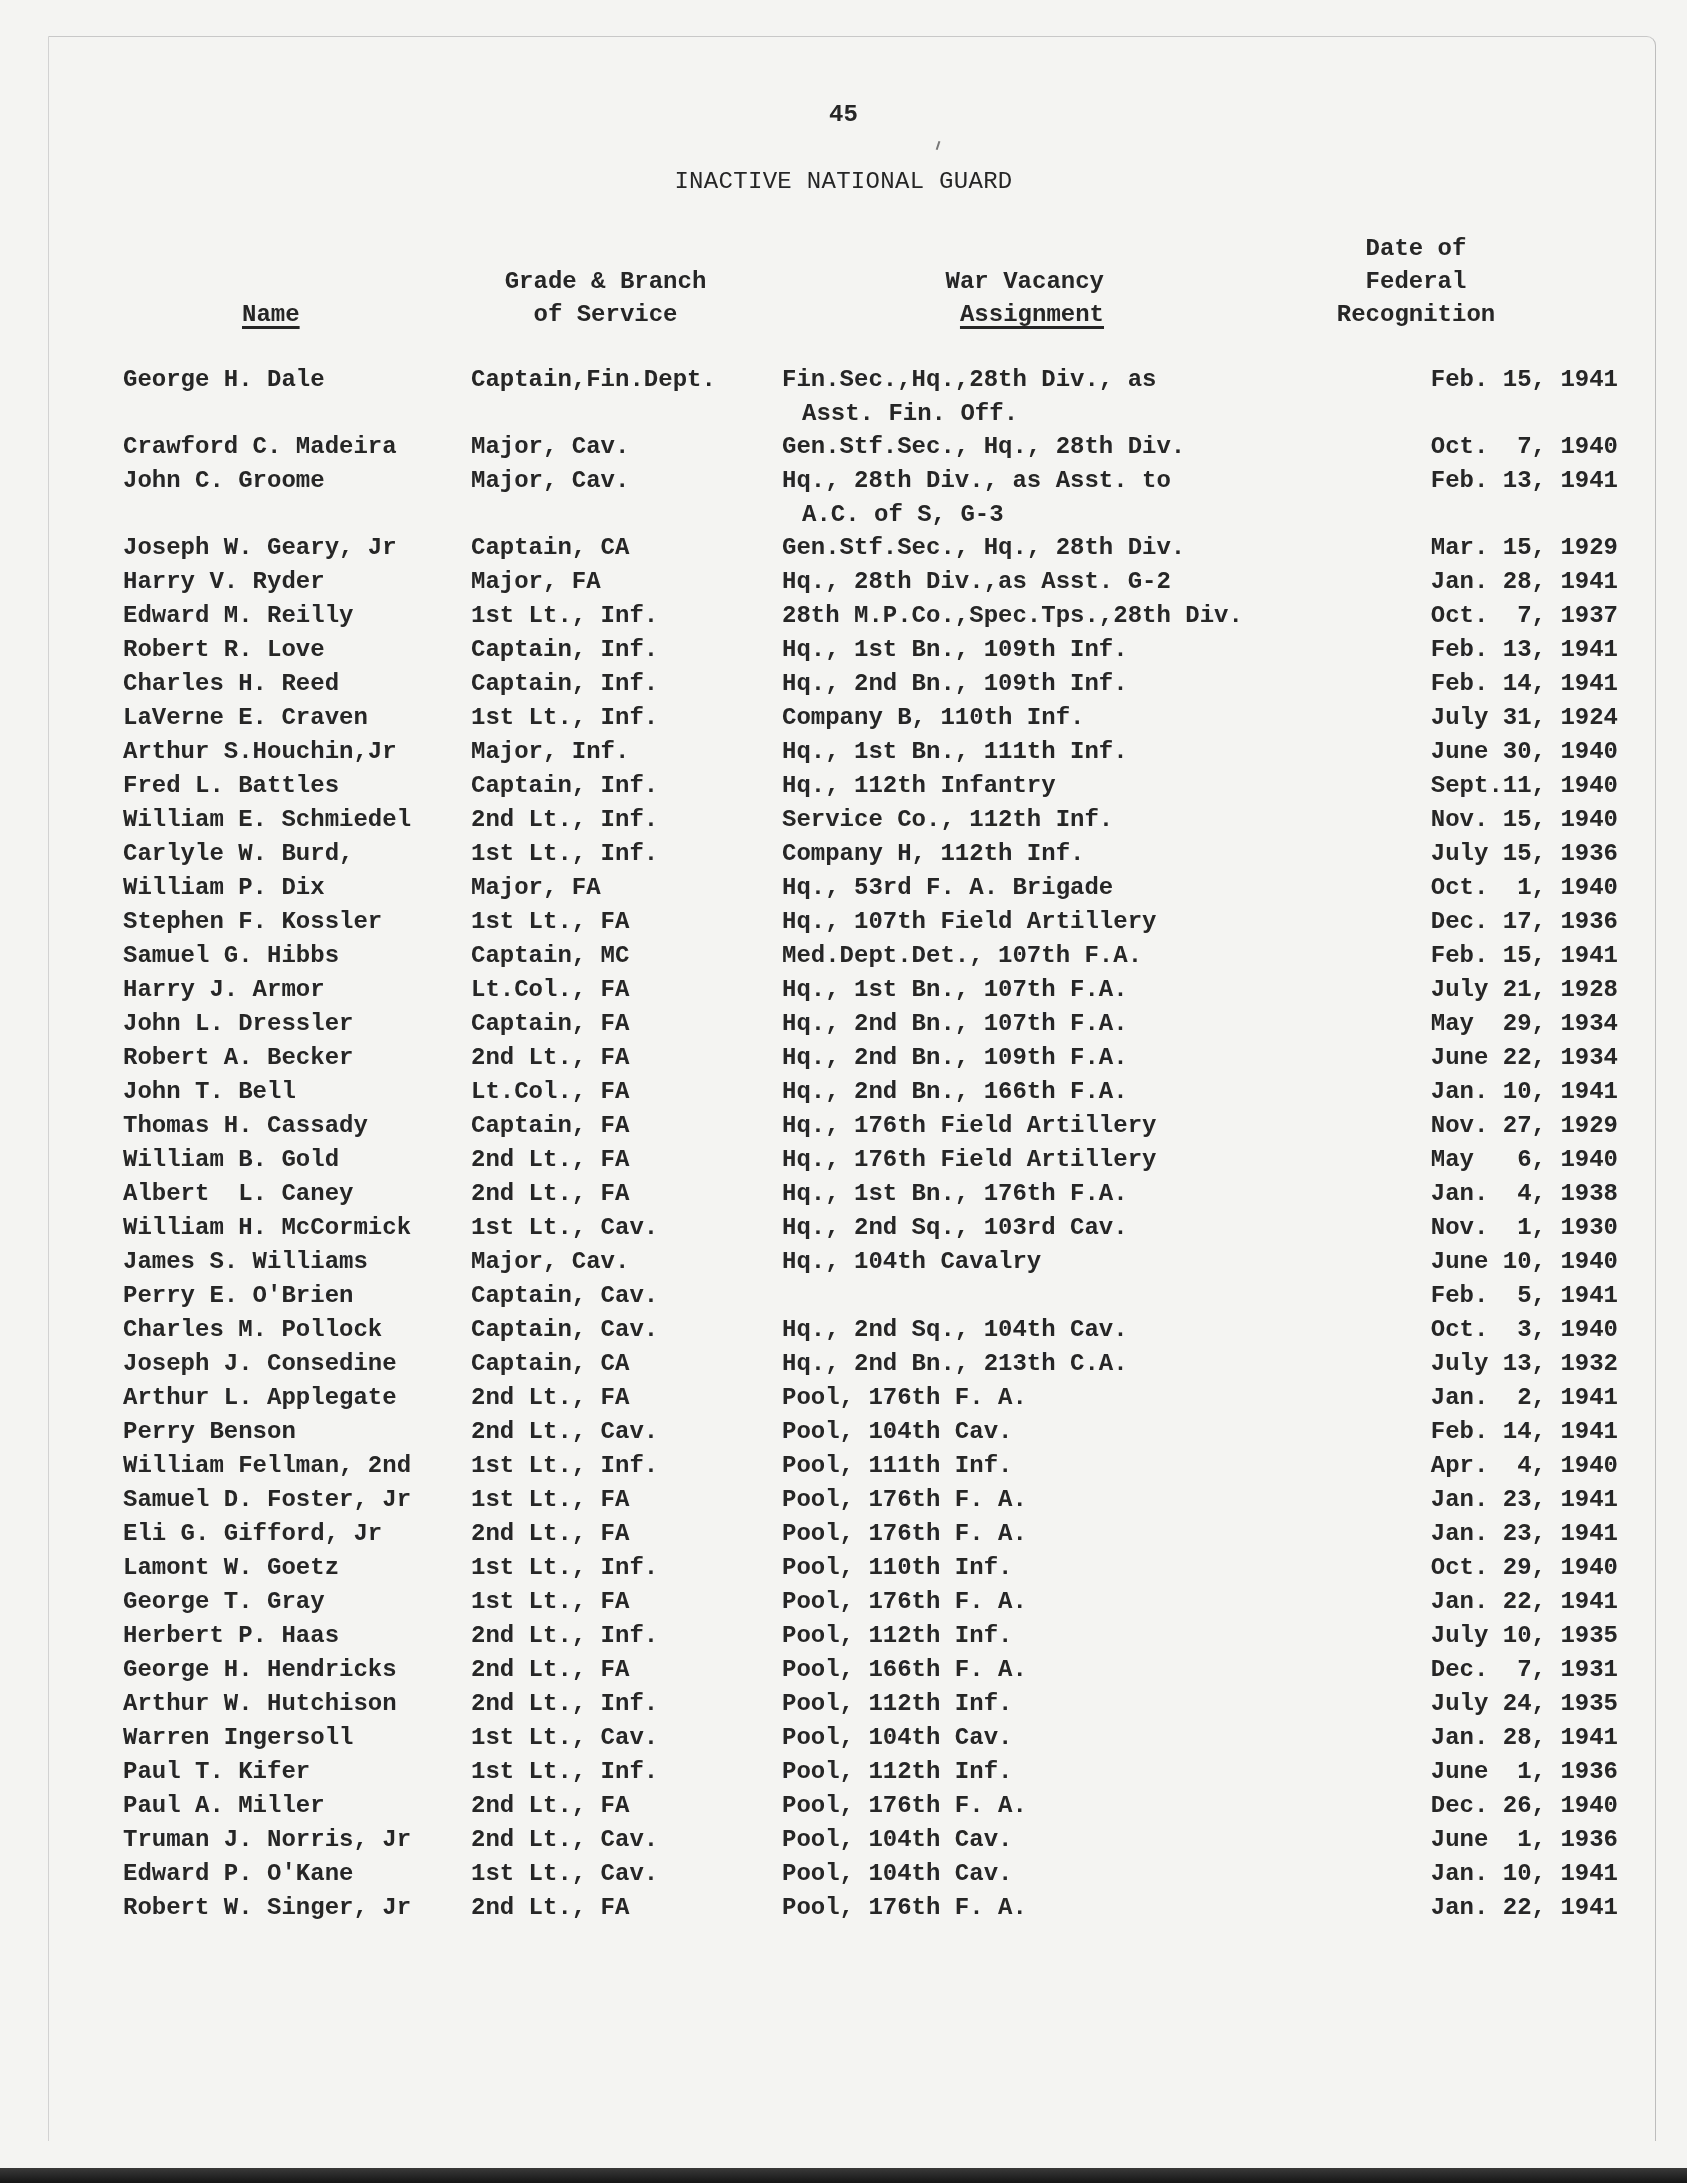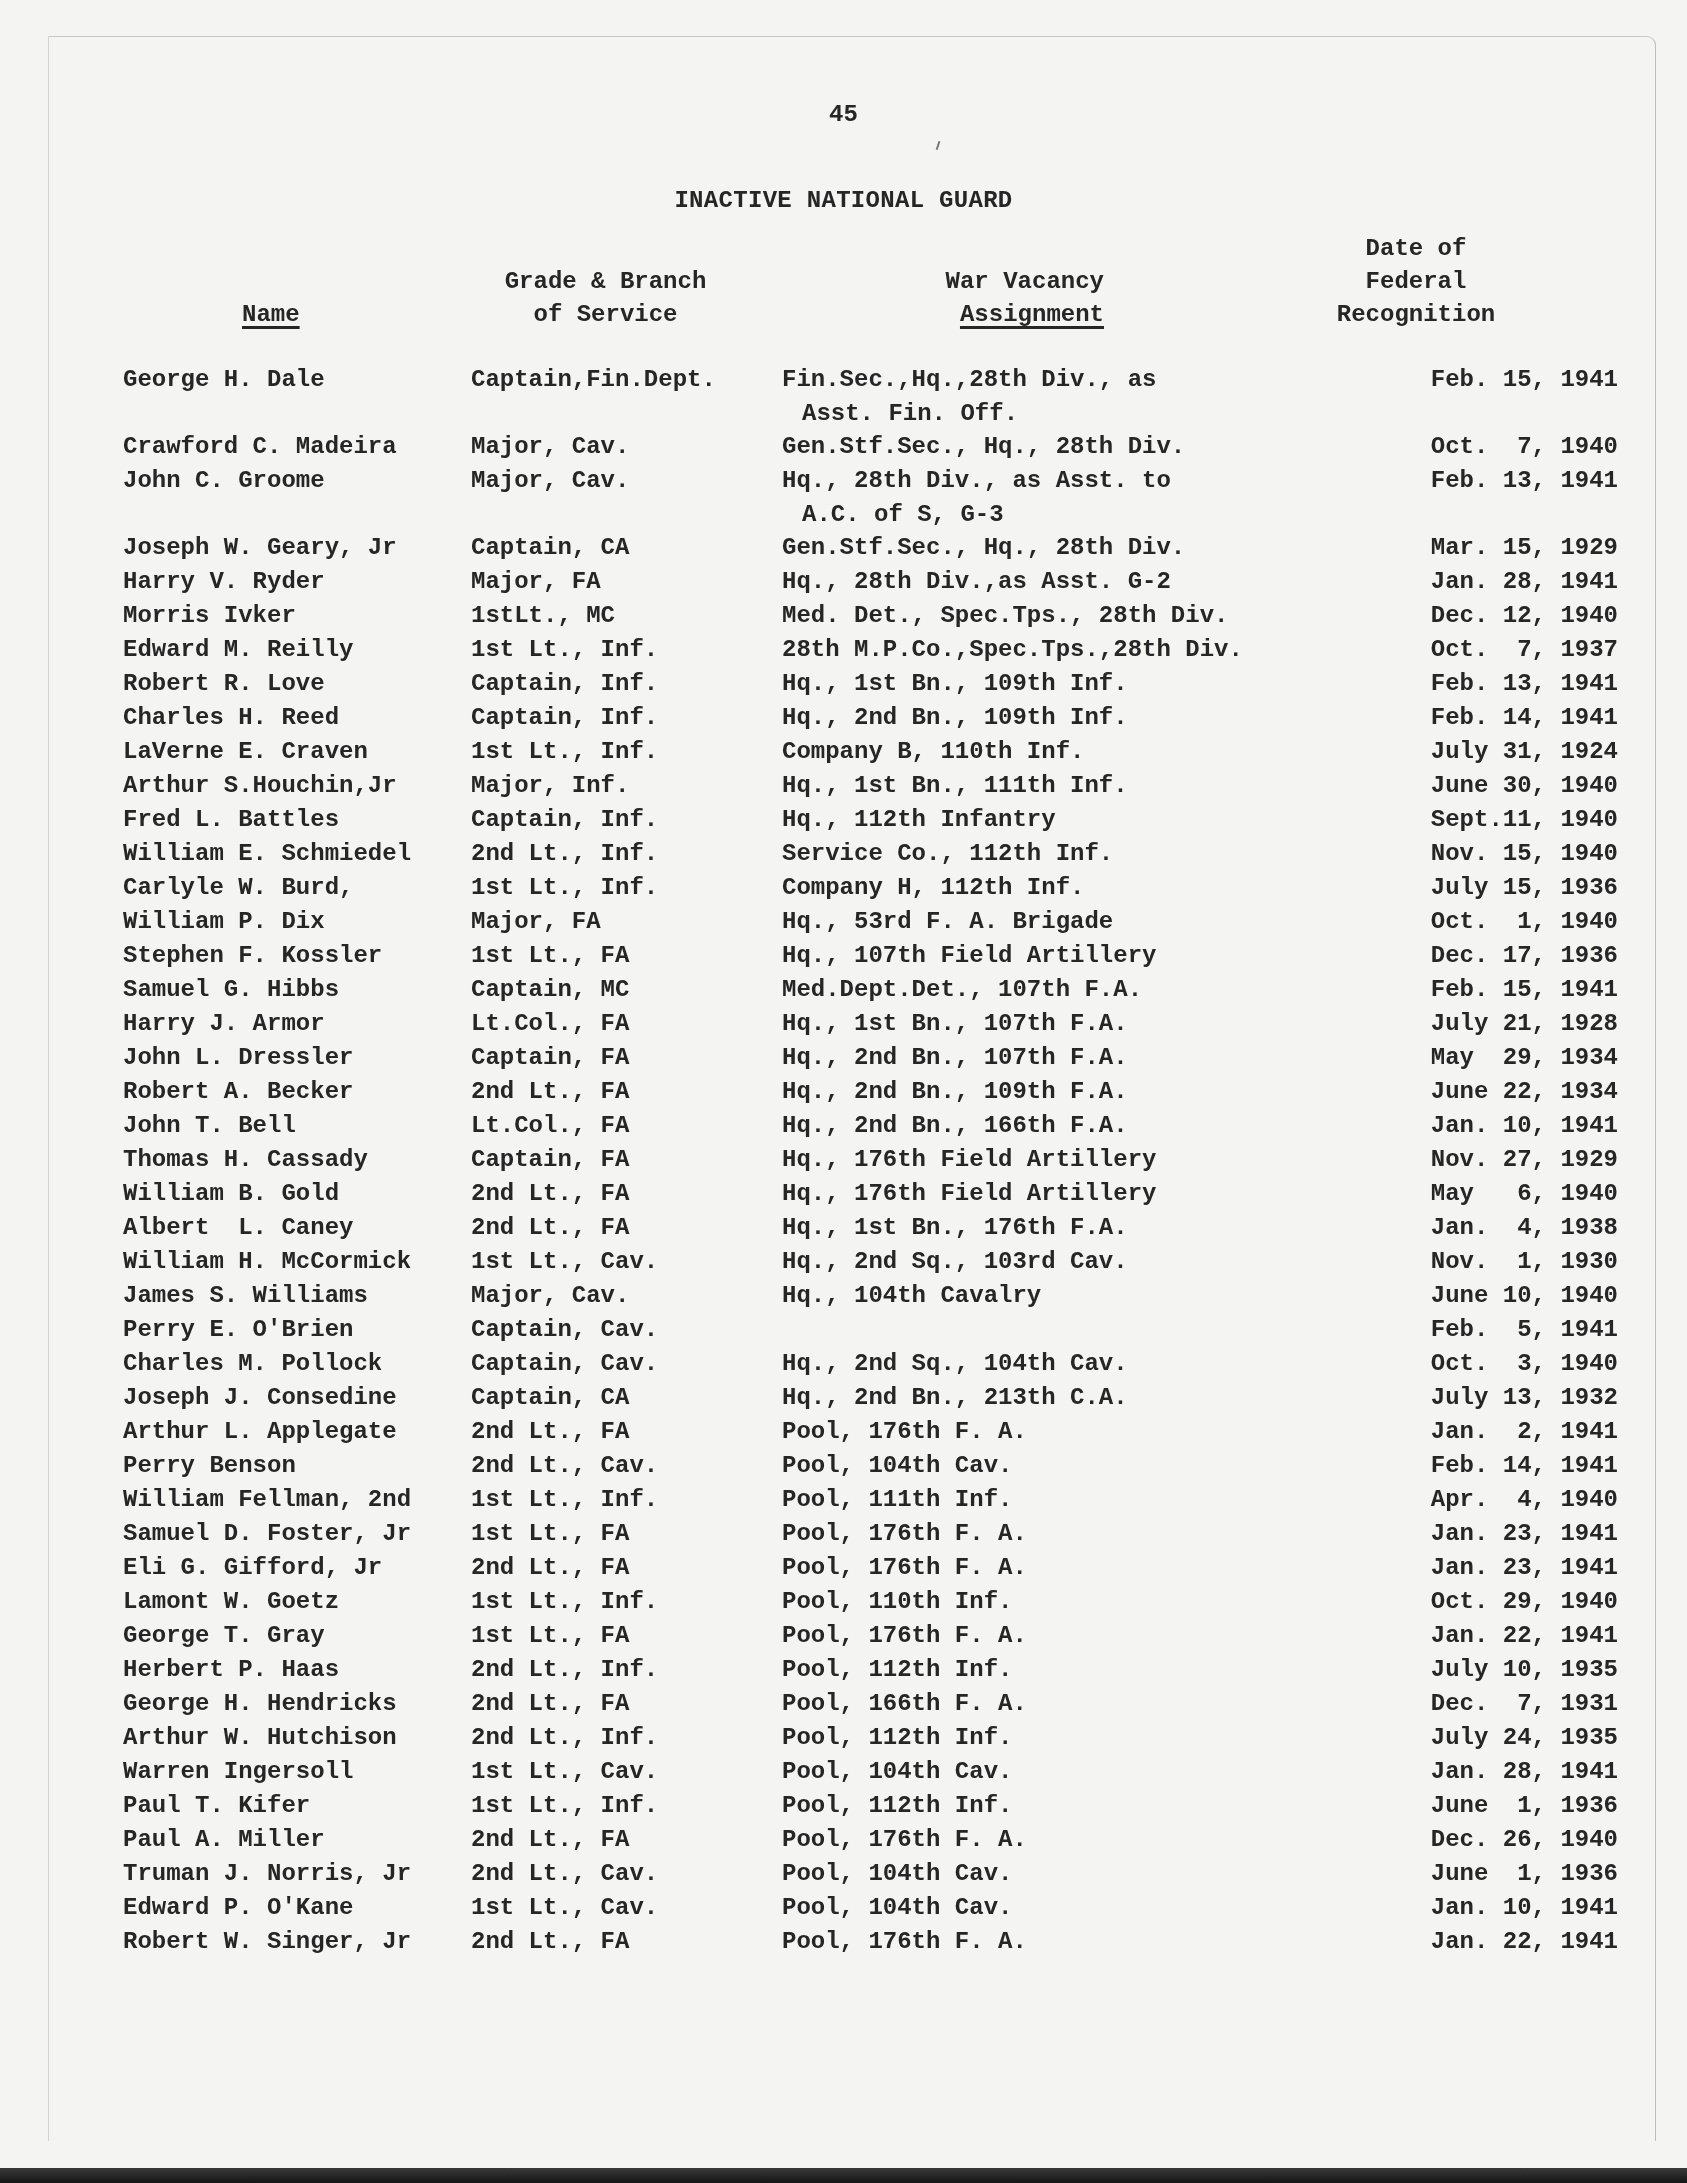--- a/index.html
+++ b/index.html
@@ -18,21 +18,21 @@
       position: absolute; left: 0; bottom: 0; width: 100%; height: 14.6px;
       background: linear-gradient(#3a3a3a, #151515);
     }
     .page-number {
       position: absolute; left: 0; width: 100%; top: 101px; text-align: center;
       font-size: 24px; font-weight: bold;
     }
     .tick-mark { position: absolute; left: 937px; top: 141px; width: 2px; height: 9.3px; background: #777; transform: rotate(18deg); }
     .page-title {
       position: absolute; left: 0; width: 100%; top: 168px; text-align: center;
-      font-size: 24px; font-weight: bold; letter-spacing: 0.3px; margin-top: 19px;
+      font-size: 24px; font-weight: normal; letter-spacing: 0.3px;
     }
     .col-header {
       position: absolute; font-size: 24px; font-weight: bold; line-height: 33px; text-align: center;
       white-space: pre;
     }
     .u { text-decoration: underline; text-decoration-thickness: 2.6px; text-underline-offset: 5.3px; }
     #hdr-name { left: 230px; top: 298px; width: 86px; text-align: left; margin-left: 12px; }
     #hdr-grade { left: 473px; top: 265px; width: 265px; }
     #hdr-assign { left: 853px; top: 265px; width: 251px; text-align: right; }
     #hdr-date { left: 1297px; top: 232px; width: 238px; }
@@ -60,21 +60,20 @@
 <div class="col-header" id="hdr-grade"><div>Grade &amp; Branch</div><div>of Service</div></div>
 <div class="col-header" id="hdr-assign"><div>War Vacancy</div><div><span class="u">Assignment</span></div></div>
 <div class="col-header" id="hdr-date"><div>Date of</div><div>Federal</div><div>Recognition</div></div>
 
 <div class="table" id="roster">
     <div class="row tall"><div class="cell c-name">George H. Dale</div><div class="cell c-grade">Captain,Fin.Dept.</div><div class="cell c-assign">Fin.Sec.,Hq.,28th Div., as</div><div class="cell c-date">Feb. 15, 1941</div><div class="cont">Asst. Fin. Off.</div></div>
     <div class="row"><div class="cell c-name">Crawford C. Madeira</div><div class="cell c-grade">Major, Cav.</div><div class="cell c-assign">Gen.Stf.Sec., Hq., 28th Div.</div><div class="cell c-date">Oct.  7, 1940</div></div>
     <div class="row tall"><div class="cell c-name">John C. Groome</div><div class="cell c-grade">Major, Cav.</div><div class="cell c-assign">Hq., 28th Div., as Asst. to</div><div class="cell c-date">Feb. 13, 1941</div><div class="cont">A.C. of S, G-3</div></div>
     <div class="row"><div class="cell c-name">Joseph W. Geary, Jr</div><div class="cell c-grade">Captain, CA</div><div class="cell c-assign">Gen.Stf.Sec., Hq., 28th Div.</div><div class="cell c-date">Mar. 15, 1929</div></div>
     <div class="row"><div class="cell c-name">Harry V. Ryder</div><div class="cell c-grade">Major, FA</div><div class="cell c-assign">Hq., 28th Div.,as Asst. G-2</div><div class="cell c-date">Jan. 28, 1941</div></div>
-    <div class="row"><div class="cell c-name">Morris Ivker</div><div class="cell c-grade">1stLt., MC</div><div class="cell c-assign">Med. Det., Spec.Tps., 28th Div.</div><div class="cell c-date">Dec. 12, 1940</div></div>
     <div class="row"><div class="cell c-name">Edward M. Reilly</div><div class="cell c-grade">1st Lt., Inf.</div><div class="cell c-assign">28th M.P.Co.,Spec.Tps.,28th Div.</div><div class="cell c-date">Oct.  7, 1937</div></div>
     <div class="row"><div class="cell c-name">Robert R. Love</div><div class="cell c-grade">Captain, Inf.</div><div class="cell c-assign">Hq., 1st Bn., 109th Inf.</div><div class="cell c-date">Feb. 13, 1941</div></div>
     <div class="row"><div class="cell c-name">Charles H. Reed</div><div class="cell c-grade">Captain, Inf.</div><div class="cell c-assign">Hq., 2nd Bn., 109th Inf.</div><div class="cell c-date">Feb. 14, 1941</div></div>
     <div class="row"><div class="cell c-name">LaVerne E. Craven</div><div class="cell c-grade">1st Lt., Inf.</div><div class="cell c-assign">Company B, 110th Inf.</div><div class="cell c-date">July 31, 1924</div></div>
     <div class="row"><div class="cell c-name">Arthur S.Houchin,Jr</div><div class="cell c-grade">Major, Inf.</div><div class="cell c-assign">Hq., 1st Bn., 111th Inf.</div><div class="cell c-date">June 30, 1940</div></div>
     <div class="row"><div class="cell c-name">Fred L. Battles</div><div class="cell c-grade">Captain, Inf.</div><div class="cell c-assign">Hq., 112th Infantry</div><div class="cell c-date">Sept.11, 1940</div></div>
     <div class="row"><div class="cell c-name">William E. Schmiedel</div><div class="cell c-grade">2nd Lt., Inf.</div><div class="cell c-assign">Service Co., 112th Inf.</div><div class="cell c-date">Nov. 15, 1940</div></div>
     <div class="row"><div class="cell c-name">Carlyle W. Burd,</div><div class="cell c-grade">1st Lt., Inf.</div><div class="cell c-assign">Company H, 112th Inf.</div><div class="cell c-date">July 15, 1936</div></div>
     <div class="row"><div class="cell c-name">William P. Dix</div><div class="cell c-grade">Major, FA</div><div class="cell c-assign">Hq., 53rd F. A. Brigade</div><div class="cell c-date">Oct.  1, 1940</div></div>
     <div class="row"><div class="cell c-name">Stephen F. Kossler</div><div class="cell c-grade">1st Lt., FA</div><div class="cell c-assign">Hq., 107th Field Artillery</div><div class="cell c-date">Dec. 17, 1936</div></div>

